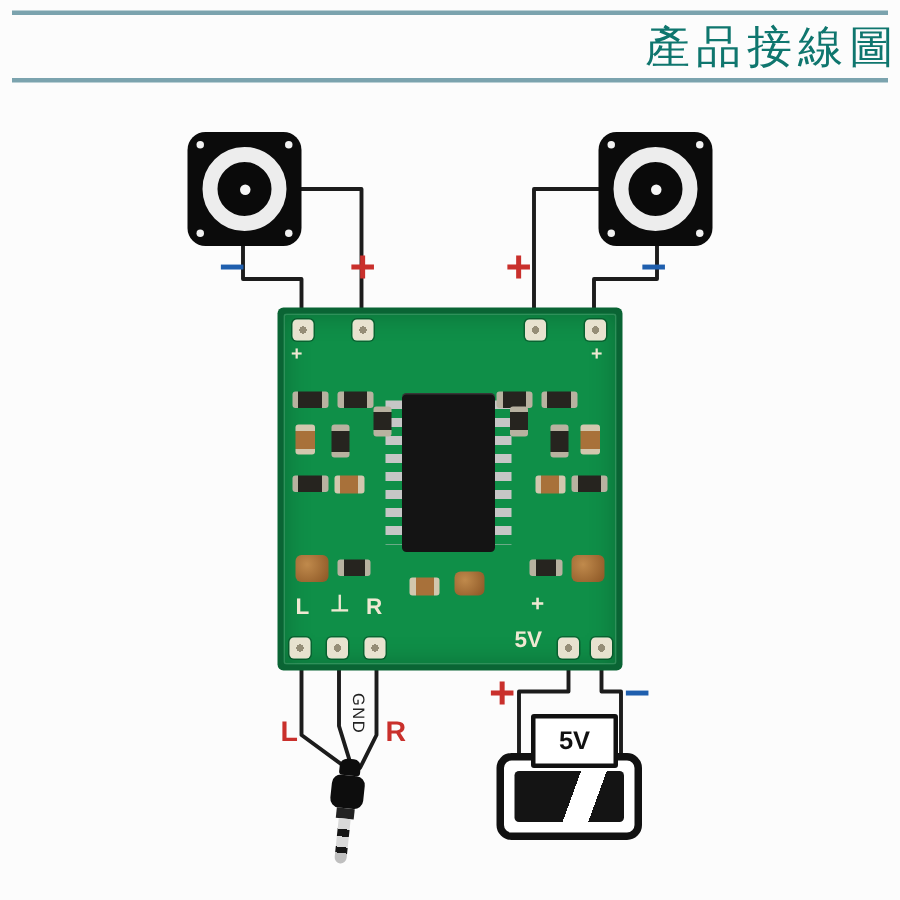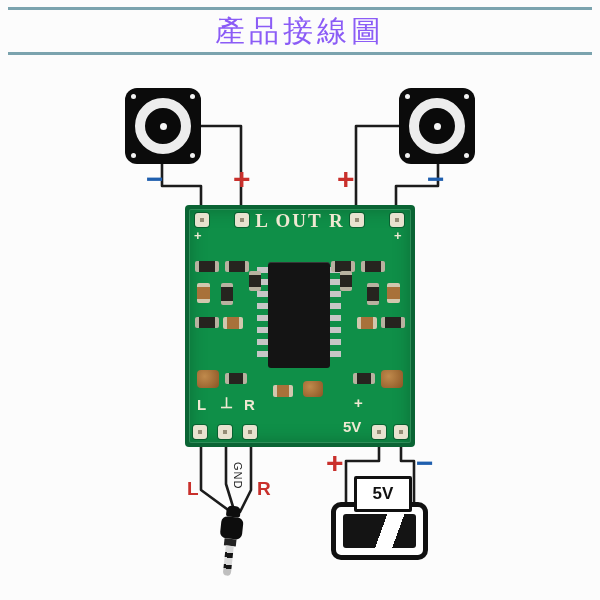--- a/index.html
+++ b/index.html
@@ -3,22 +3,22 @@
 <meta charset="utf-8">
 <style>
   html,body{margin:0;padding:0;background:#ffffff;}
   .stage{position:relative;width:600px;height:600px;background:#fcfcfc;overflow:hidden;
          font-family:"Liberation Sans",sans-serif;}
 
   
   .rule{position:absolute;left:8px;right:8px;height:3px;background:#7ba3ae;}
   .rule-top{top:7px;}
   .rule-bottom{top:52px;}
-  .title{position:absolute;top:11px;left:0;right:0;text-align:center;
-         font-size:30px;letter-spacing:4px;color:#8b5cf6;}
+  .title{position:absolute;top:11px;left:0;right:0;text-align:right;
+         font-size:30px;letter-spacing:4px;color:#0f766e;}
 
   .rating{position:absolute;top:82px;left:190px;width:220px;text-align:center;
           font-size:25px;font-weight:500;color:#c9302c;}
 
   
   .wires{position:absolute;left:0;top:0;z-index:1;}
   .wires path{fill:none;stroke:#1c1c1c;stroke-width:2.6;stroke-linejoin:round;stroke-linecap:round;}
 
   
   .speaker{position:absolute;top:88px;width:76px;height:76px;background:#0b0b0b;
@@ -125,21 +125,20 @@
 
   <div class="pcb">
     <div class="pcb-face"></div>
 
     <span class="pad" style="left:10px;top:8px"></span>
     <span class="pad" style="left:50px;top:8px"></span>
     <span class="pad" style="left:165px;top:8px"></span>
     <span class="pad" style="left:205px;top:8px"></span>
     <span class="silk" style="left:9px;top:24px;font-size:13px">+</span>
     <span class="silk" style="left:209px;top:24px;font-size:13px">+</span>
-    <div class="out-label">L OUT R</div>
 
     <div class="ic"></div>
     <div class="ic-pins" style="left:72px"></div>
     <div class="ic-pins" style="left:145px"></div>
 
     <span class="cmp res-h" style="left:10px;top:56px"></span>
     <span class="cmp res-h" style="left:40px;top:56px"></span>
     <span class="cmp res-h" style="left:146px;top:56px"></span>
     <span class="cmp res-h" style="left:176px;top:56px"></span>
     <span class="cmp cap-v" style="left:12px;top:78px"></span>

